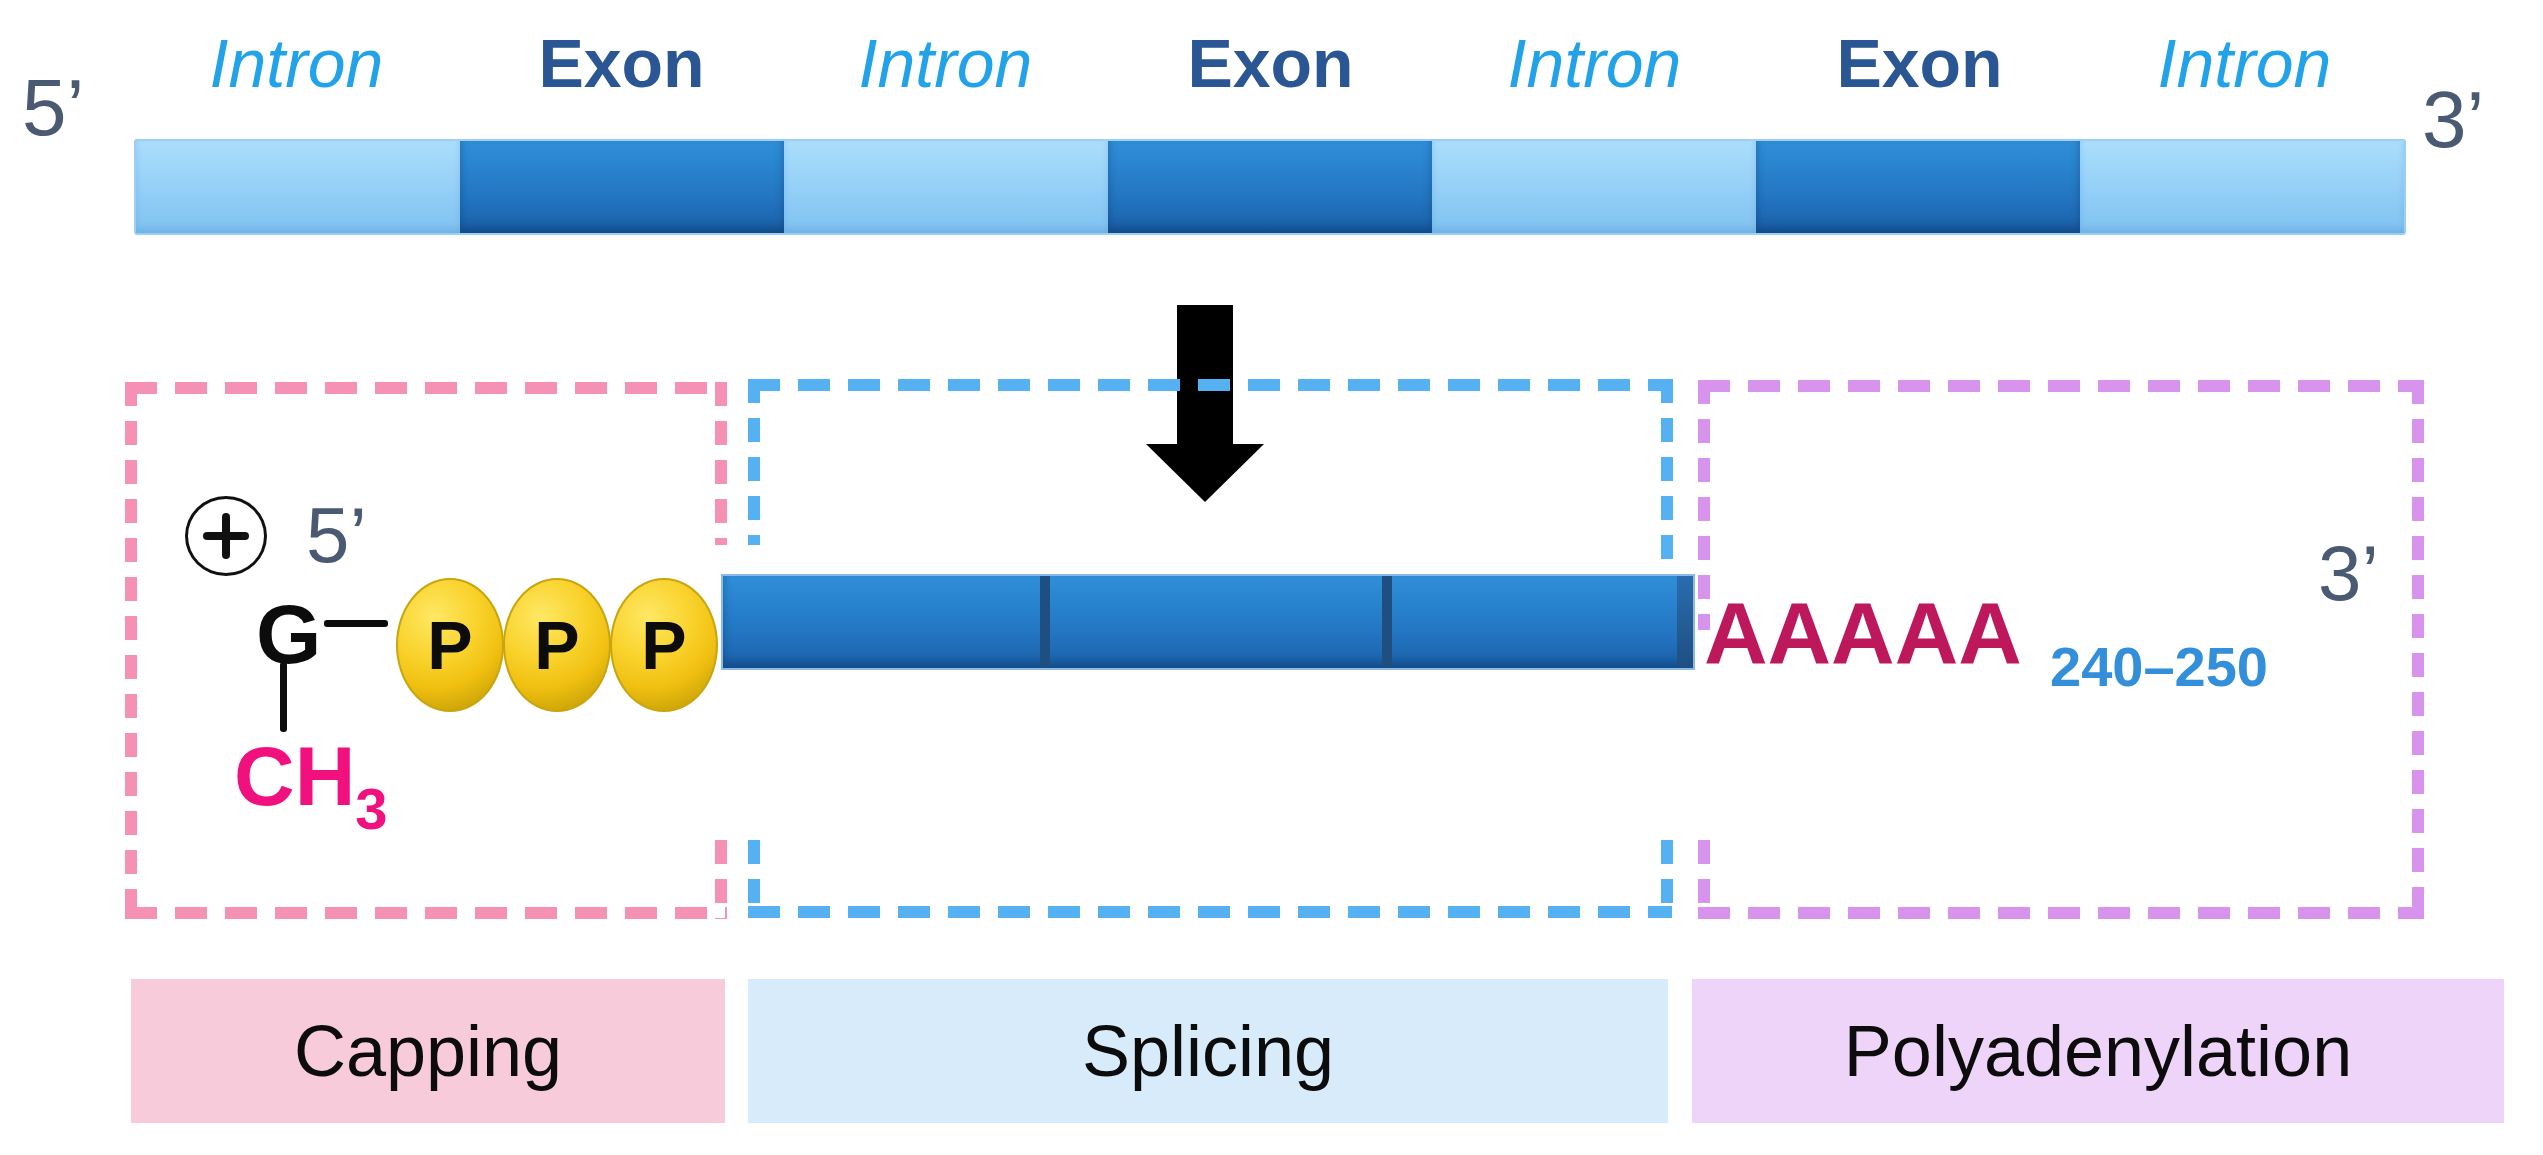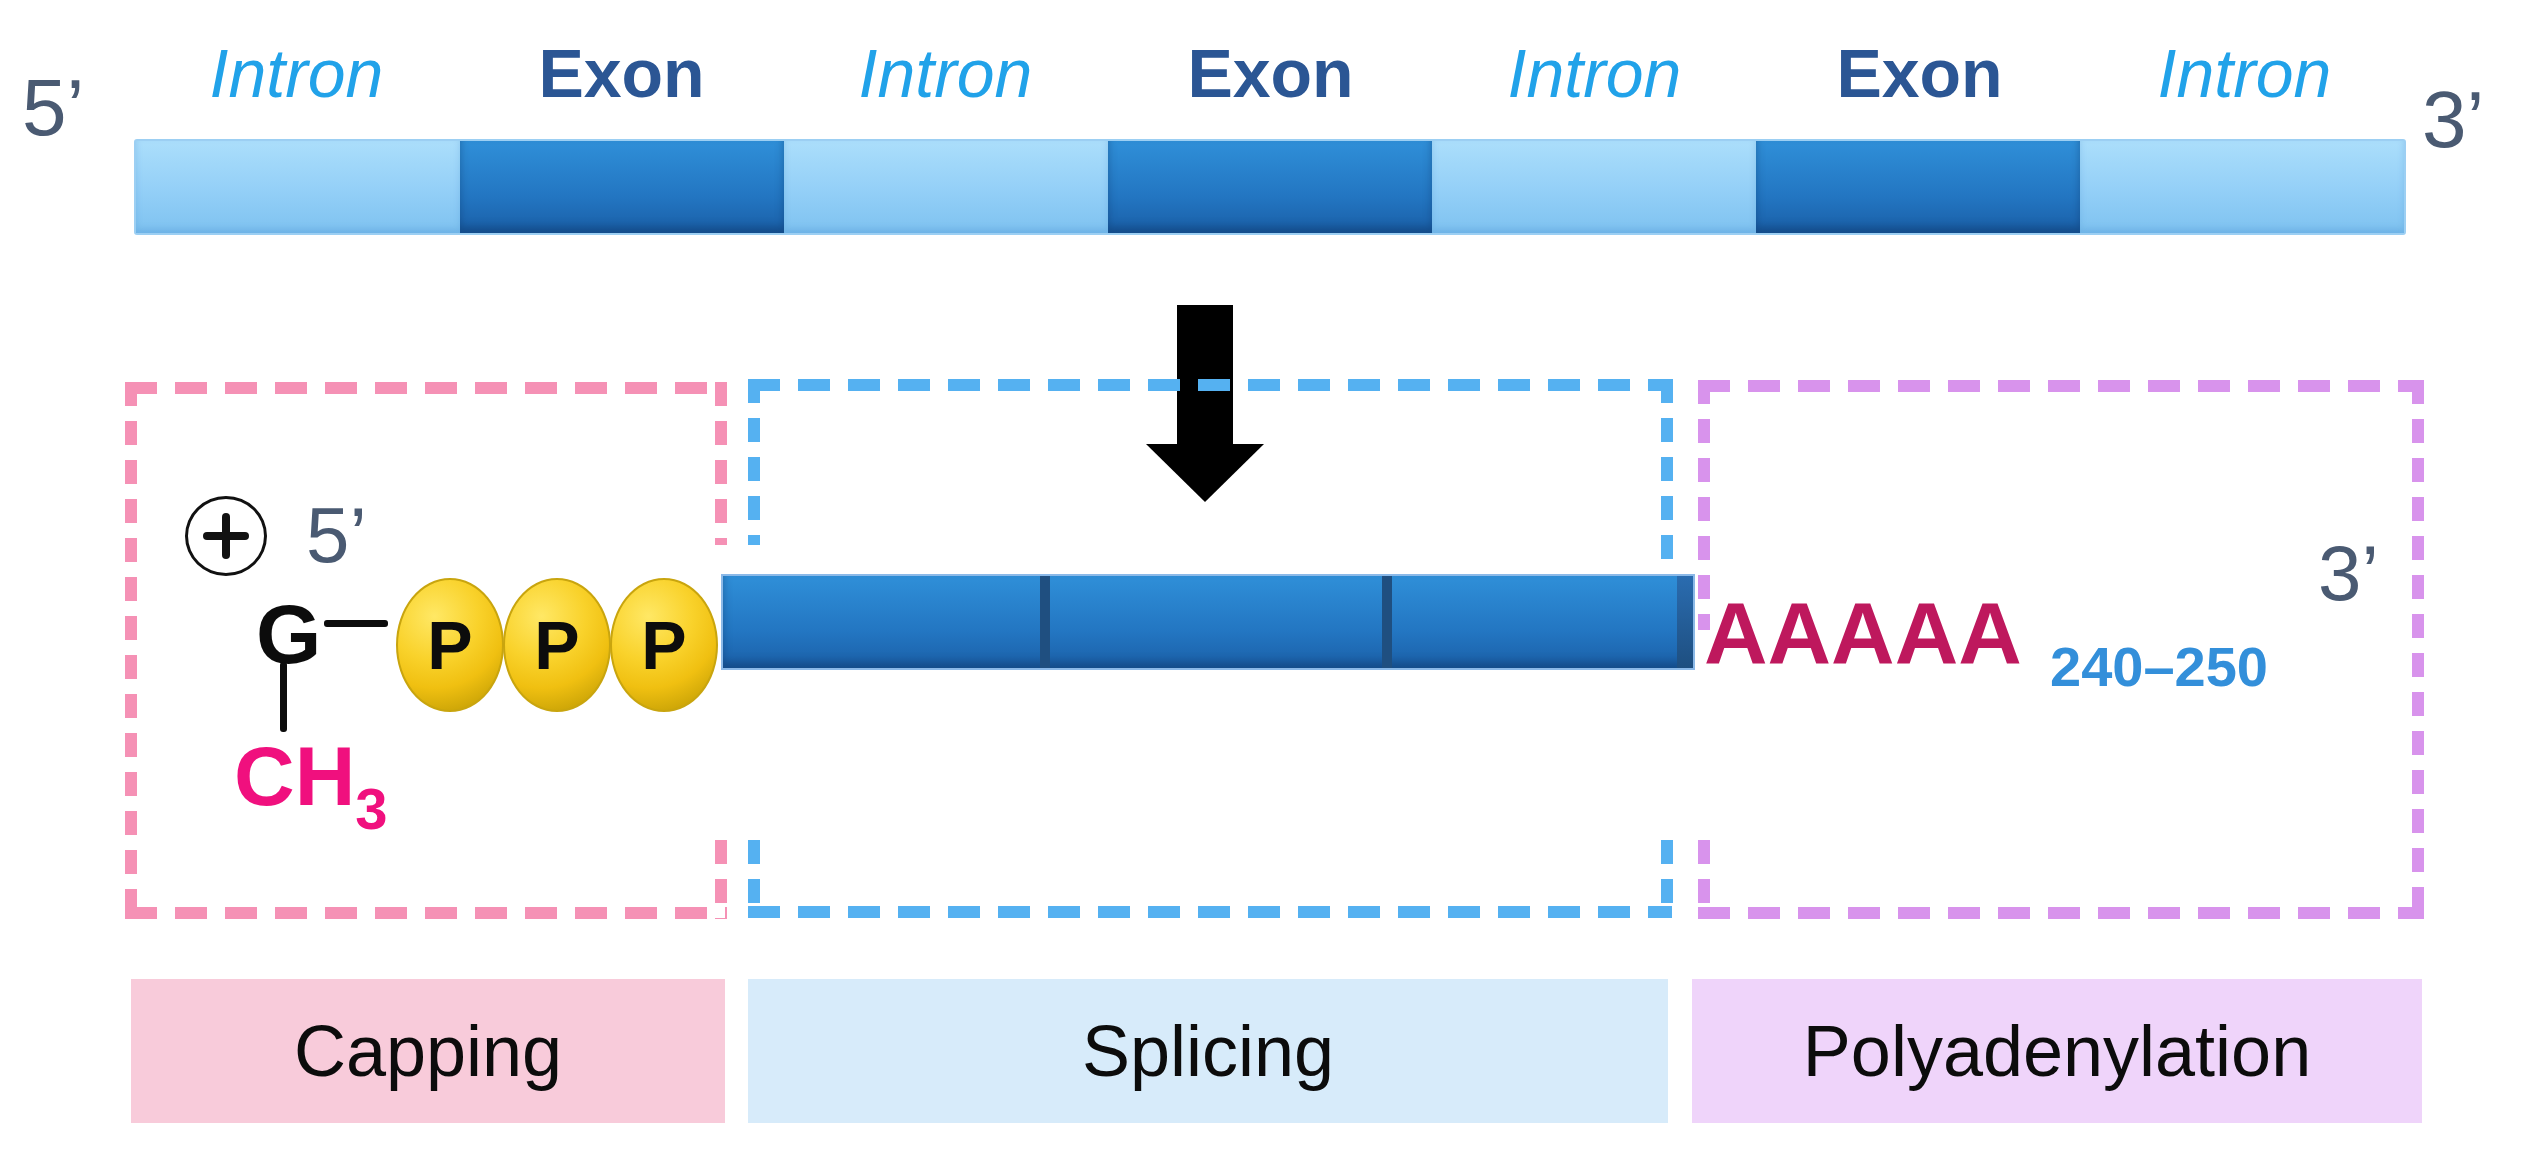--- a/index.html
+++ b/index.html
@@ -1,20 +1,20 @@
 <!DOCTYPE html>
 <html><head>
 <meta charset="utf-8">
 <style>
   html,body{margin:0;padding:0;background:#ffffff;}
   .canvas{position:relative;width:2543px;height:1155px;background:#ffffff;overflow:hidden;
           font-family:"Liberation Sans", sans-serif;}
 
   
-  .seg-label{position:absolute;top:34px;width:325px;height:78px;text-align:center;
+  .seg-label{position:absolute;top:24px;width:325px;height:78px;text-align:center;
              font-size:68px;line-height:78px;}
   .seg-label.intron{color:#21A2E9;font-style:italic;font-weight:normal;}
   .seg-label.exon{color:#2B5694;font-weight:bold;}
   .prime{position:absolute;color:#4A5A72;font-size:80px;font-weight:normal;}
 
   .premrna-bar{position:absolute;left:134px;top:139px;width:2272px;height:96px;
                display:flex;border:2px solid #9CCFF3;border-radius:3px;box-sizing:border-box;}
   .premrna-bar .seg{flex:1 1 0;}
   .seg.intron-fill{background:linear-gradient(180deg,#ABDEFB 0%,#93CFF7 55%,#7EC2F0 100%);
                    box-shadow:inset 0 -4px 6px rgba(60,130,200,.25);}
@@ -65,21 +65,21 @@
                 background:linear-gradient(180deg,#2A6CB0 0%,#1E4F80 100%);}
 
   .polya{position:absolute;left:1704px;top:582px;font-size:88px;font-weight:bold;color:#be185d;}
   .polya-count{position:absolute;left:2050px;top:634px;font-size:56px;font-weight:bold;color:#338FDA;}
 
   
   .strip{position:absolute;top:979px;height:144px;display:flex;align-items:center;justify-content:center;}
   .strip span{font-size:72px;font-weight:normal;color:#0c0c0c;}
   .strip.capping{left:131px;width:594px;background:#F8CBDA;}
   .strip.splicing{left:748px;width:920px;background:#D7EBFA;}
-  .strip.polyadenylation{left:1692px;width:730px;background:#EFD4FA;}
+  .strip.polyadenylation{left:1692px;width:812px;background:#EFD4FA;}
 </style>
 </head>
 <body>
 
 <div class="canvas">
 
   <span class="prime" style="left:22px;top:62px;">5’</span>
   <span class="prime" style="left:2422px;top:74px;">3’</span>
 
   <span class="seg-label intron" style="left:134px;">Intron</span>

